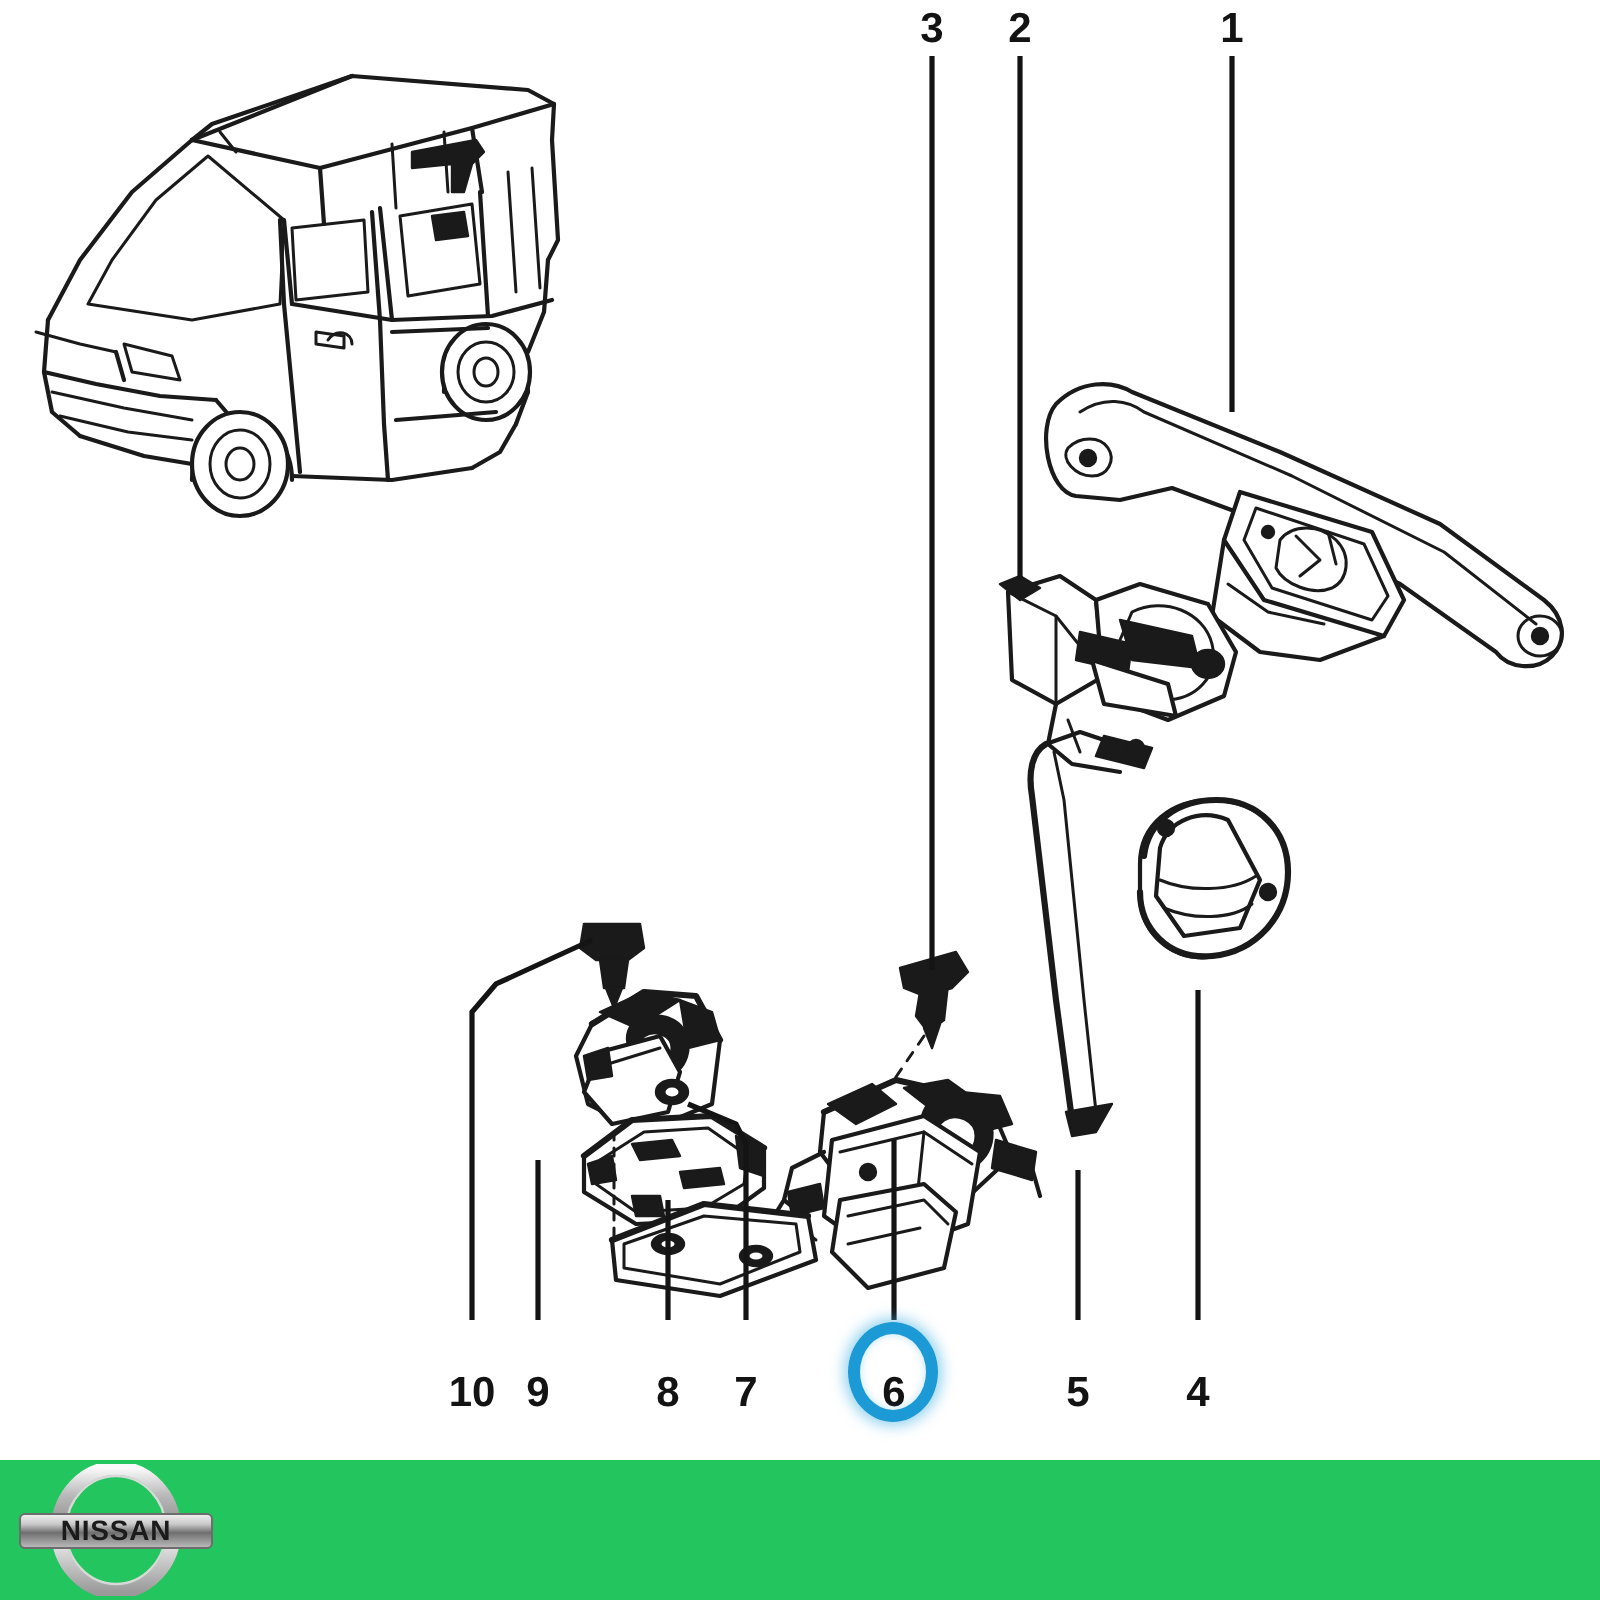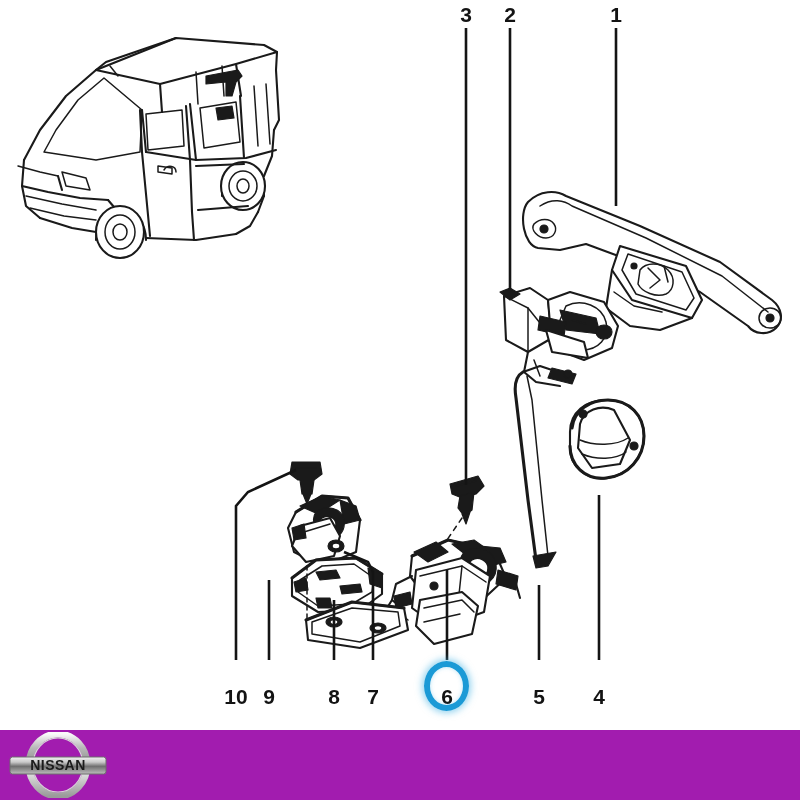--- a/index.html
+++ b/index.html
@@ -59,21 +59,21 @@
     pointer-events: none;
   }
 
   
   #bottom-bar {
     position: absolute;
     left: 0;
     top: 730px;
     width: 800px;
     height: 70px;
-    background: #a21caf;
+    background: #22c55e;
   }
   #part-number {
     position: absolute;
     right: 8px;
     top: 50%;
     transform: translateY(-50%);
     font-family: "Liberation Sans", sans-serif;
     font-size: 45px;
     font-weight: 700;
     letter-spacing: -0.5px;

